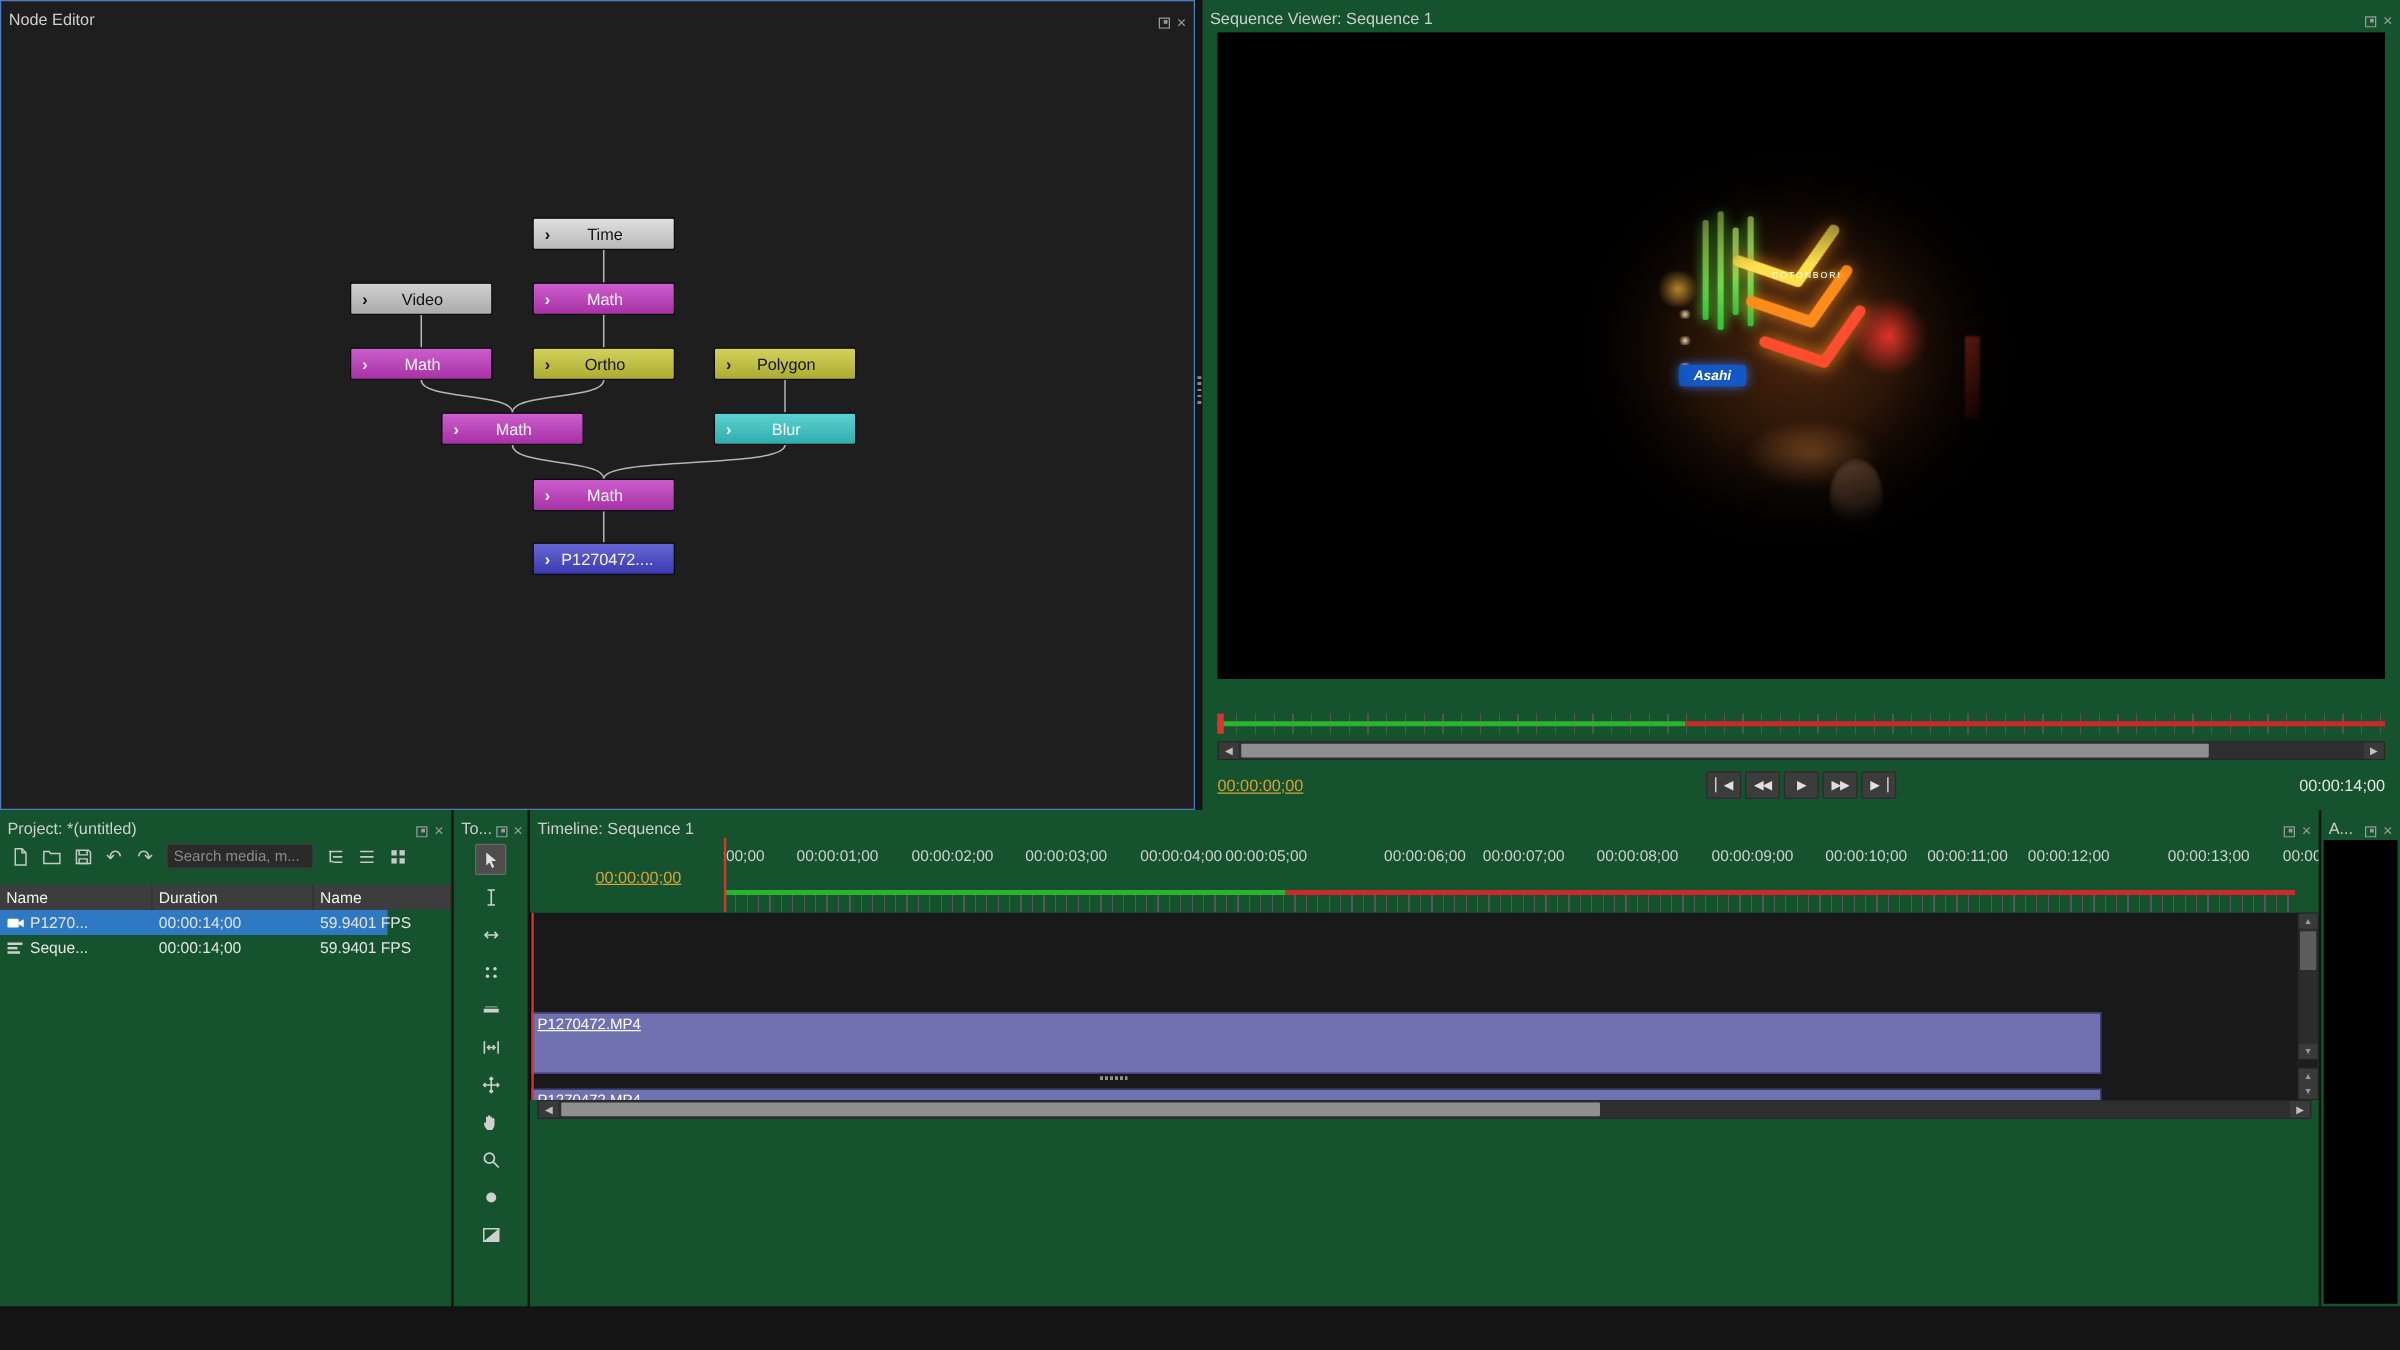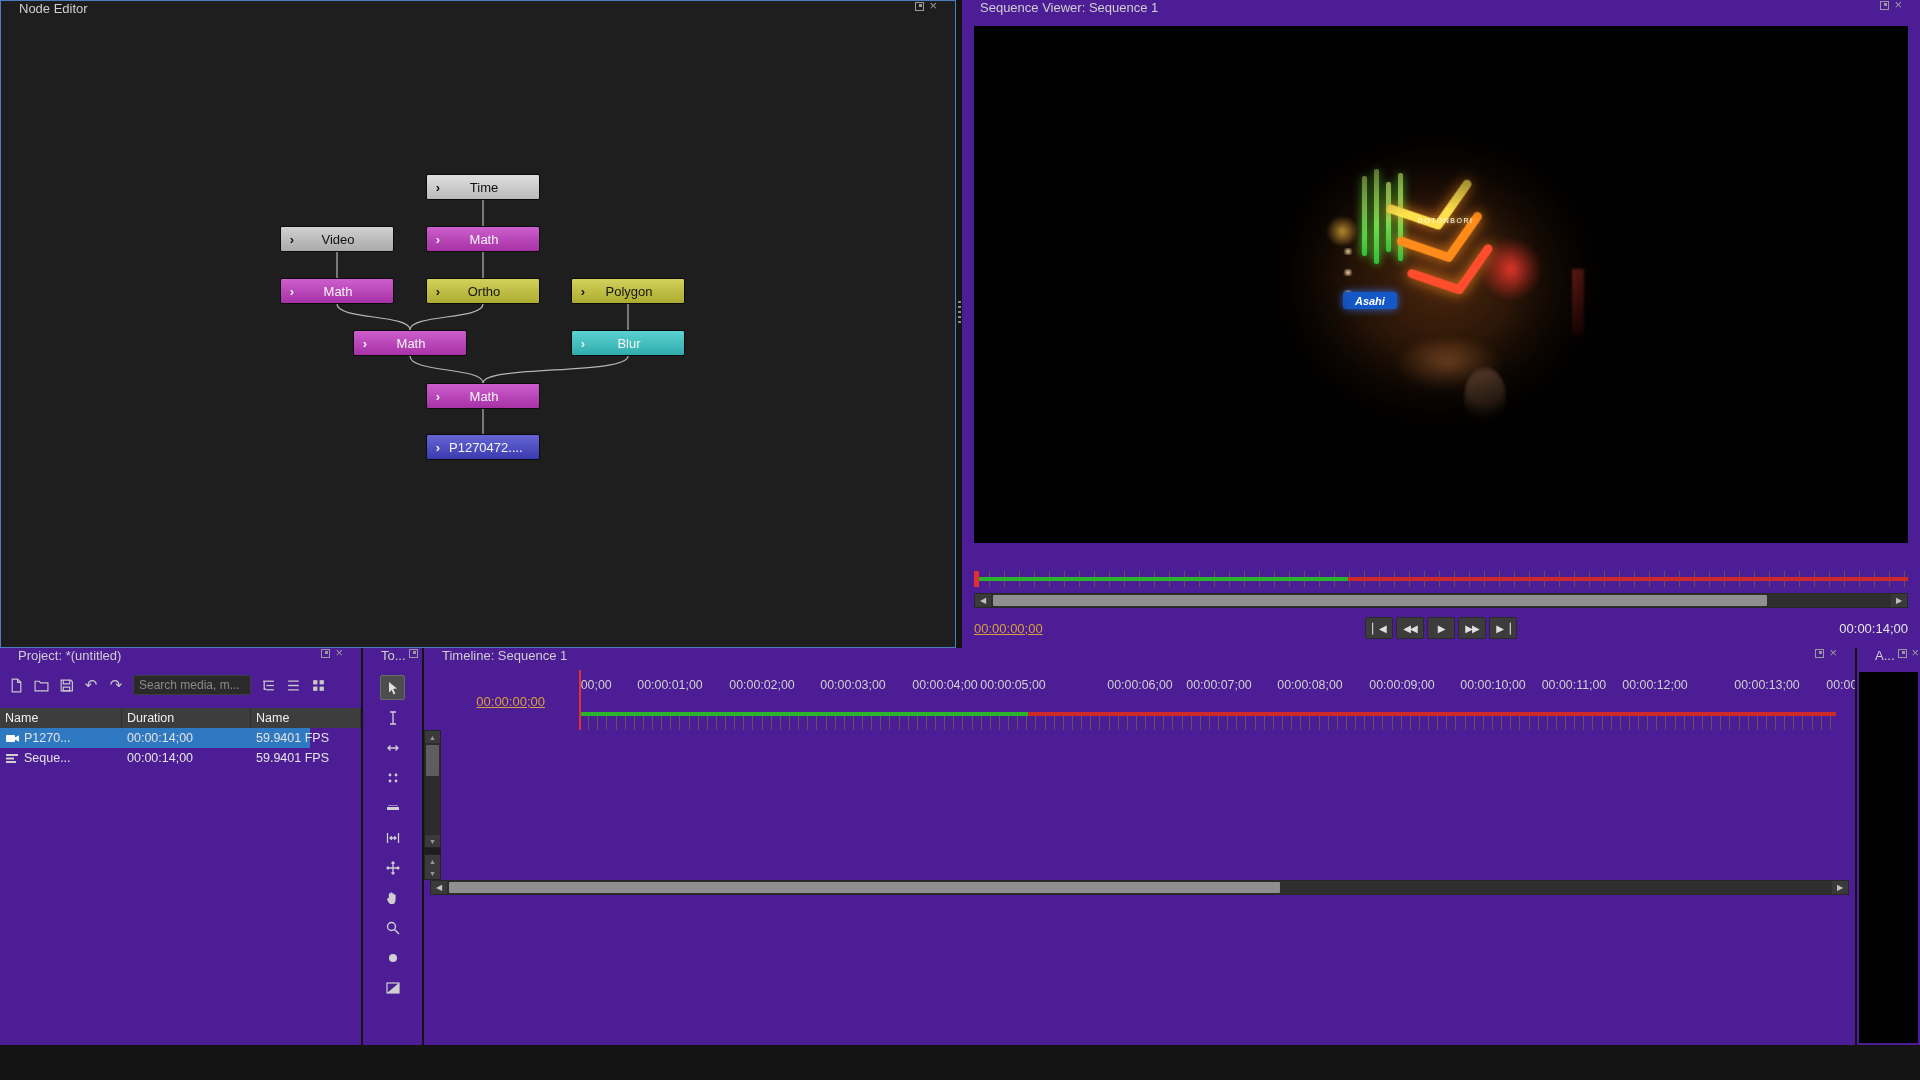--- a/index.html
+++ b/index.html
@@ -6,22 +6,22 @@
 html,body{width:1920px;height:1080px;overflow:hidden}
 body{background:#141414;font-family:"Liberation Sans",sans-serif;color:#d8d8d8;font-size:13px}
 u{text-decoration:underline}
 button{font-family:inherit}
 
 
 .menubar{height:24px;background:#232323;display:flex;align-items:center;padding-left:6px;border-bottom:1px solid #0c0c0c}
 .menu-item{padding:2px 9px;color:#e6e6e6;cursor:default}
 
 
-.panel{background:#4c1d95;display:flex;flex-direction:column;position:relative}
-.panel-title{height:22px;display:flex;align-items:flex-start;gap:3px;padding:0 18px;font-size:13px;color:#cfcfcf;flex:none;overflow:hidden;white-space:nowrap}
+.panel{background:#14532d;display:flex;flex-direction:column;position:relative}
+.panel-title{height:22px;display:flex;align-items:flex-end;gap:3px;padding:0 6px;font-size:13px;color:#cfcfcf;flex:none;overflow:hidden;white-space:nowrap}
 .panel-icons{margin-left:auto;display:flex;gap:5px;align-items:center;flex:none}
 .float-box{width:9px;height:9px;border:1px solid #9a9a9a;display:inline-block;position:relative}
 .float-box::after{content:"";position:absolute;right:1px;top:1px;width:3px;height:3px;background:#9a9a9a}
 .close-x{color:#9a9a9a;font-size:13px;line-height:10px}
 
 
 .main-row{display:flex;height:648px;gap:6px}
 .bottom-row{display:flex;height:397px;gap:2px}
 
 
@@ -456,20 +456,32 @@
           <span class="rlabel" style="left:1280px">00:00:14;00</span>
           <div class="tl-cache">
             <div class="cache green" style="left:0;width:449px"></div>
             <div class="cache red" style="left:449px;width:808px" actable="false"></div>
             <div class="tl-ticks"></div>
           </div>
           <div class="tl-playhead"></div>
         </div>
       </div>
       <div class="tl-main">
+        <div class="tl-content">
+          <div class="clip" style="top:80px;height:49px">
+            <span class="clip-label">P1270472.MP4</span>
+          </div>
+          <div class="clip" style="top:141px;height:46px">
+            <span class="clip-label">P1270472.MP4</span>
+            
+            
+          </div>
+          <div class="track-resize-dots"></div>
+          <div class="tl-playhead"></div>
+        </div>
         <div class="tl-vcol">
           <div class="vscroll v1">
             <button class="vs-btn">▲</button>
             <div class="vs-track">
                 <div class="vs-handle"></div>
               </div>
             <button class="vs-btn">▼</button>
           </div>
           <div class="vscroll v2">
             <button class="vs-btn">▲</button>

